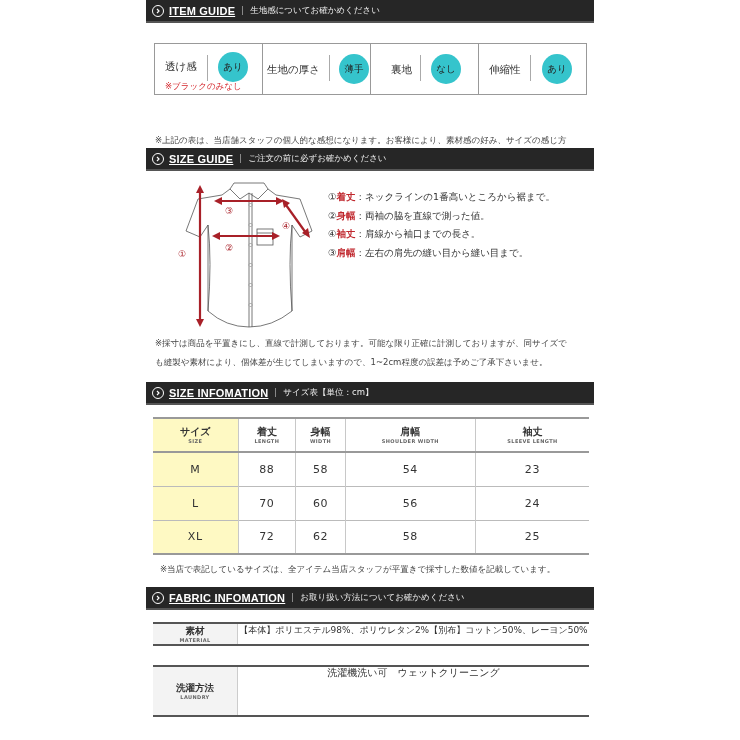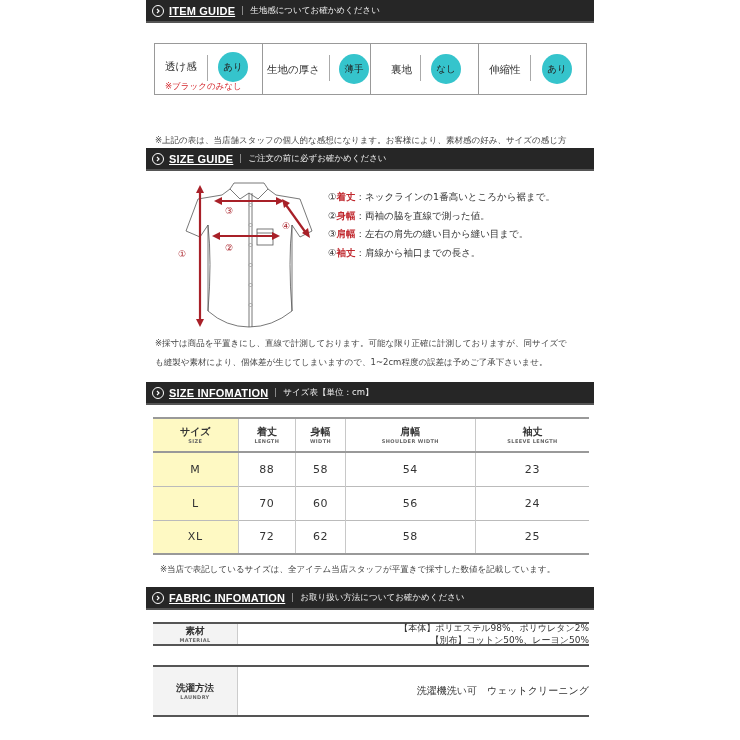--- a/index.html
+++ b/index.html
@@ -53,21 +53,21 @@
   .size-table .hj { font-size: 10px; font-weight: bold; color: #333; display: block; line-height: 12px; }
   .size-table .he { font-size: 5px; color: #666; display: block; letter-spacing: 0.4px; font-weight: bold; }
   .size-table td { font-size: 11px; color: #333; letter-spacing: 0.6px; }
   .size-table .first { background: #fef9c3; width: 85px; }
 
   
   .fab-row { position: absolute; left: 153px; width: 436px; display: flex; border-top: 2px solid #555; border-bottom: 2.5px solid #555; }
   .fab-row .fk { width: 85px; background: #f3f3f3; border-right: 1px solid #ccc; display: flex; flex-direction: column; align-items: center; justify-content: center; }
   .fab-row .fk .j { font-size: 9.5px; font-weight: bold; color: #333; line-height: 12px; }
   .fab-row .fk .e { font-size: 5px; color: #666; font-weight: bold; letter-spacing: 0.4px; }
-  .fab-row .fv { flex: 1; display: flex; flex-direction: column; align-items: flex-end; justify-content: center; font-size: 9px; color: #333; line-height: 12px; }
+  .fab-row .fv { flex: 1; display: flex; flex-direction: row; align-items: flex-start; justify-content: center; font-size: 9px; color: #333; line-height: 12px; }
 </style>
 </head>
 <body>
 
 <div class="section-bar" style="top:0;">
   <span class="circ">
       <svg viewBox="0 0 6 6">
         <path d="M2 1 L4 3 L2 5" stroke="#fff" stroke-width="1.2" fill="none"></path>
       </svg>
     </span>
@@ -154,22 +154,22 @@
       <text x="53" y="70">②</text>
       <text x="53" y="33">③</text>
       <text x="110" y="48">④</text>
     </g>
   </svg>
 </div>
 
 <div class="explain">
   <div class="row"><span>①</span><span class="key">着丈</span><span>：ネックラインの1番高いところから裾まで。</span></div>
   <div class="row"><span>②</span><span class="key">身幅</span><span>：両袖の脇を直線で測った値。</span></div>
+  <div class="row"><span>④</span><span class="key">袖丈</span><span>：肩線から袖口までの長さ。</span></div>
   <div class="row"><span>③</span><span class="key">肩幅</span><span>：左右の肩先の縫い目から縫い目まで。</span></div>
-  <div class="row"><span>④</span><span class="key">袖丈</span><span>：肩線から袖口までの長さ。</span></div>
 </div>
 
 <div class="note-text" style="top:334px;">
   <div>※採寸は商品を平置きにし、直線で計測しております。可能な限り正確に計測しておりますが、同サイズで</div>
   <div>も縫製や素材により、個体差が生じてしまいますので、1~2cm程度の誤差は予めご了承下さいませ。</div>
 </div>
 
 <div class="section-bar" style="top:382px;">
   <span class="circ">
       <svg viewBox="0 0 6 6">

